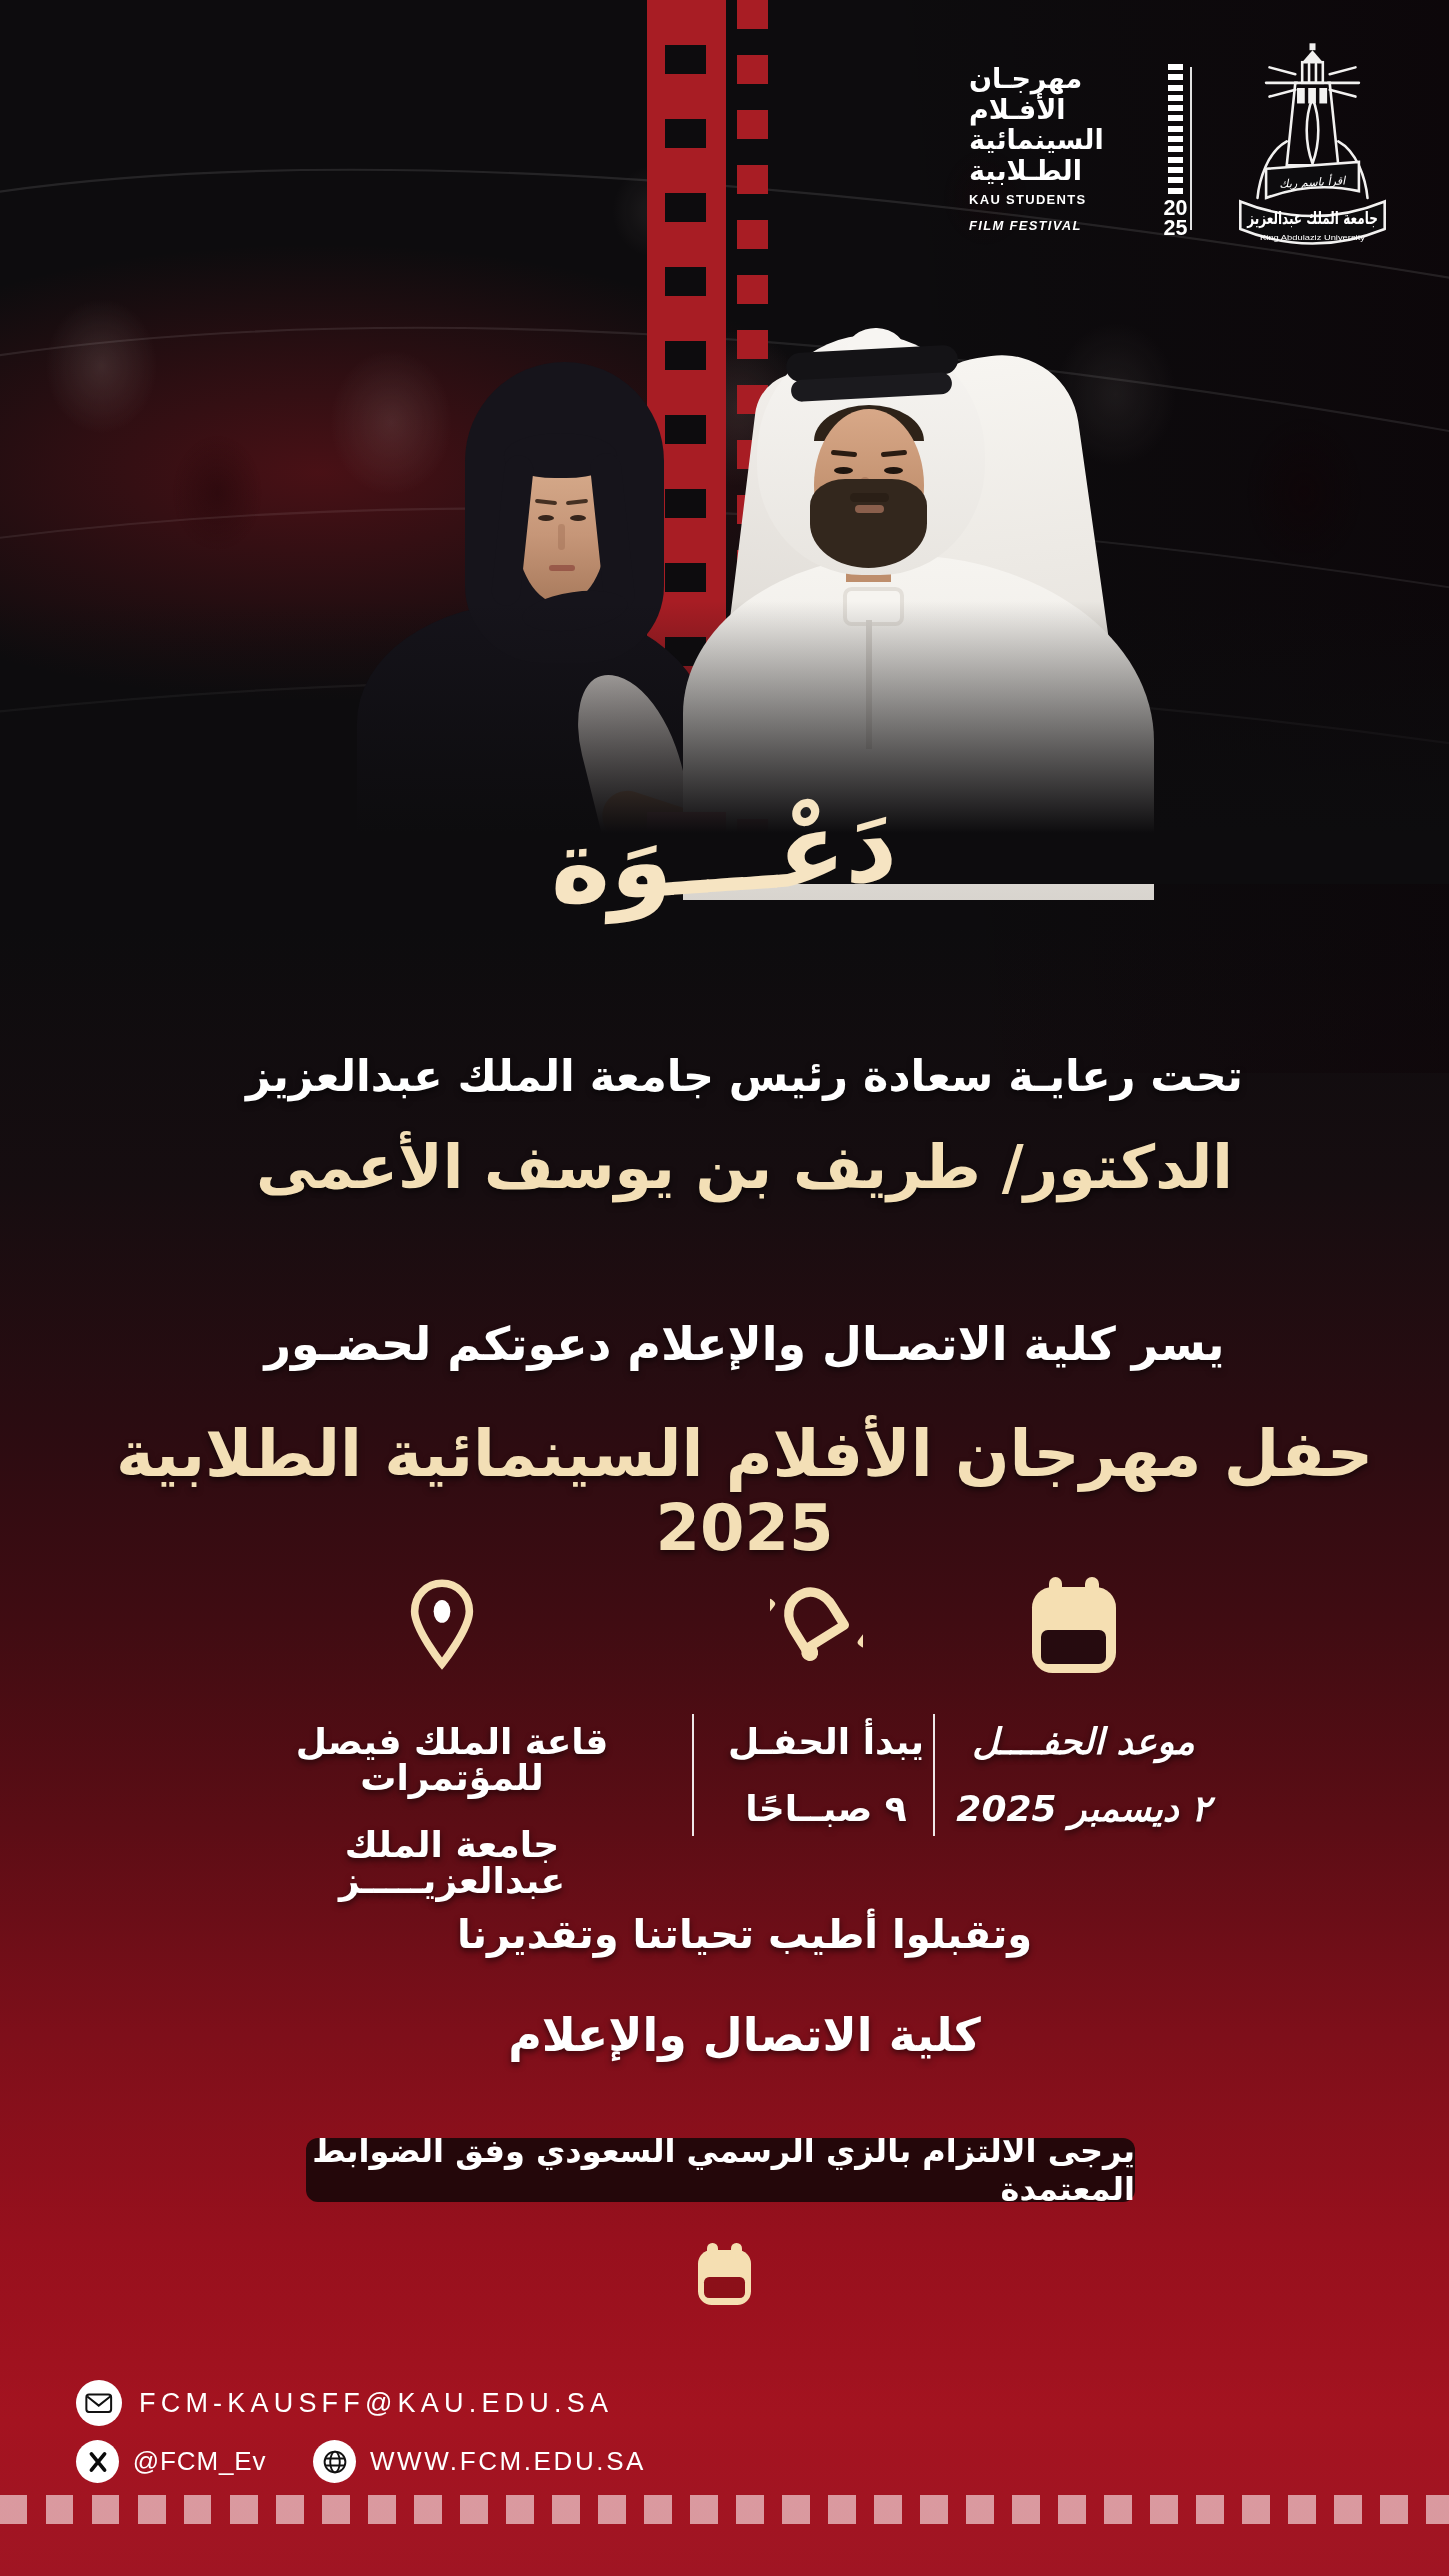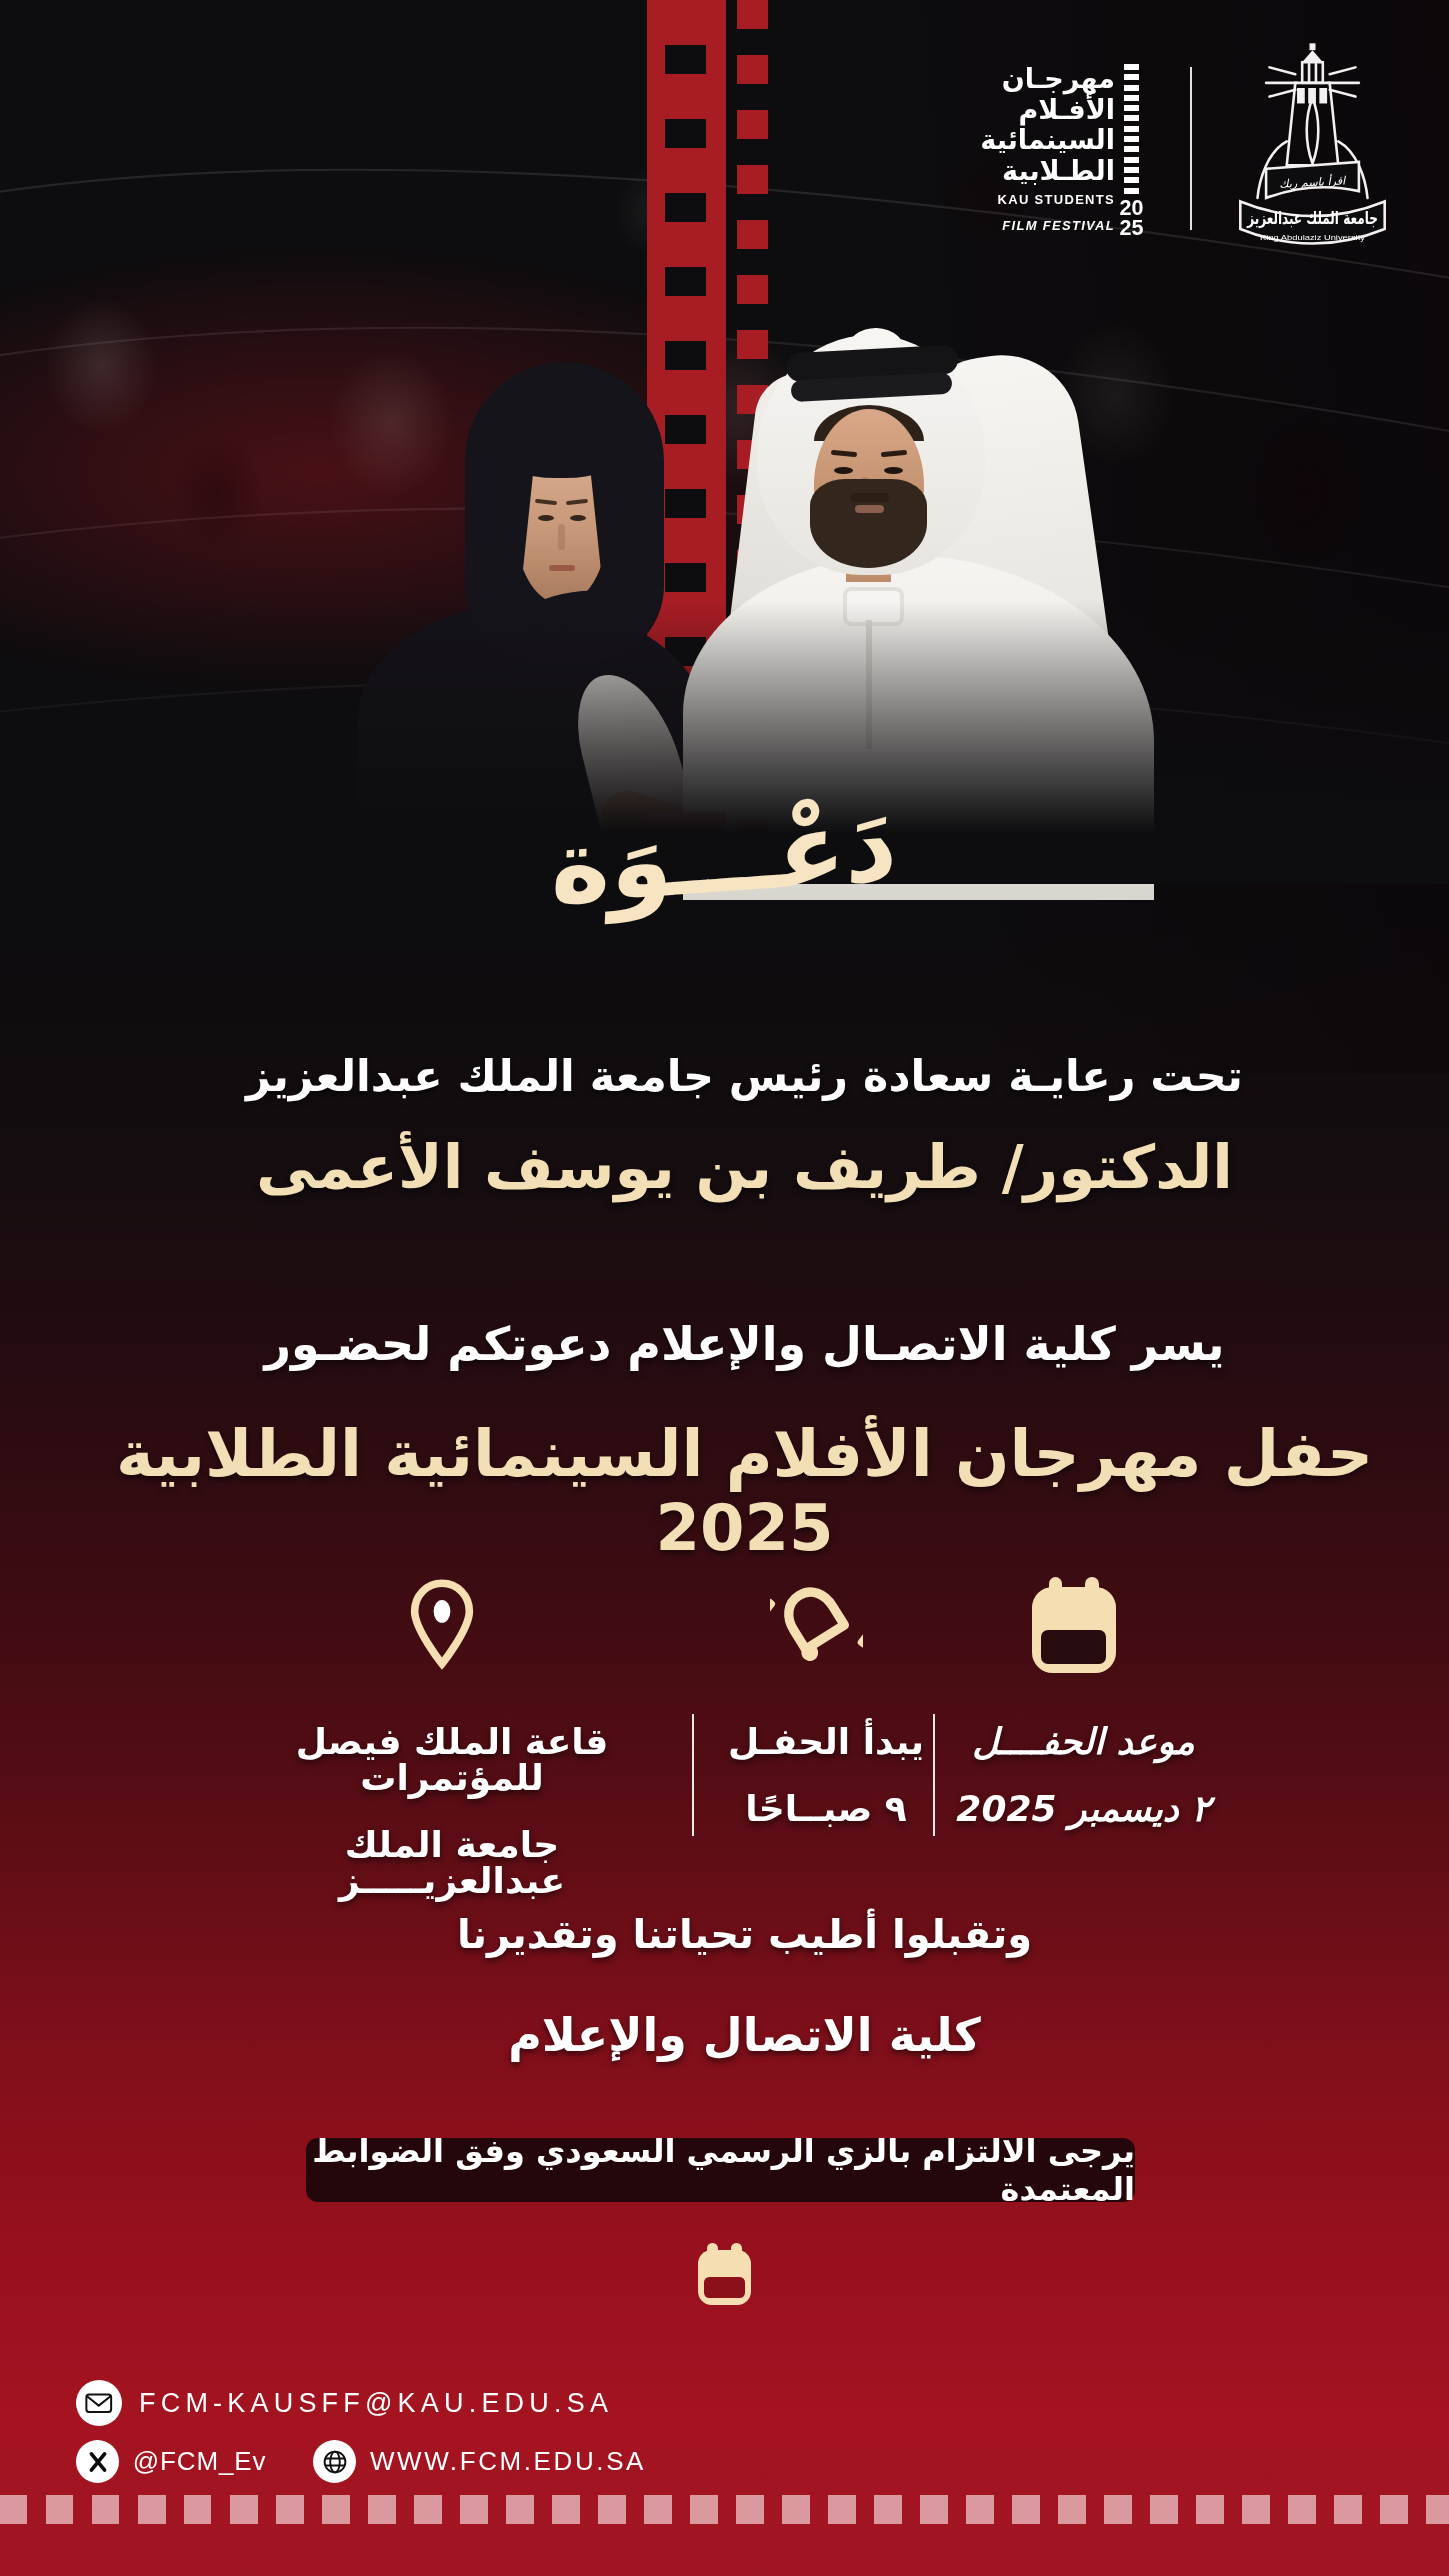--- a/index.html
+++ b/index.html
@@ -31,25 +31,25 @@
   .film-strip-holes{left:665px;top:0;width:41px;height:852px;
       background:repeating-linear-gradient(180deg, transparent 0 45px, #0D0C0E 45px 74px);}
   .film-dots{left:737px;top:0;width:31px;height:857px;
       background:repeating-linear-gradient(180deg,#A81D24 0 29px, transparent 29px 55px);}
   .strip-tail{left:647px;top:812px;width:79px;height:50px;background:#E59AA2;}
   .strip-tail-dot{left:737px;top:819px;width:31px;height:31px;background:#E59AA2;}
   .sprockets{left:0;top:2495px;width:1449px;height:29px;
       background:repeating-linear-gradient(90deg, rgba(247,222,224,.66) 0 27.5px, transparent 27.5px 46px);}
   
   .fest-logo{left:969px;top:64px;display:flex;align-items:flex-start;gap:6.9px;color:#fff;}
-  .fest-text{width:146px;text-align:right;}
+  .fest-text{width:146px;text-align:left;}
   .fest-ar{font-size:27px;font-weight:700;line-height:1.13;direction:rtl;}
   .fest-en{font-family:"Liberation Sans",sans-serif;font-size:13px;font-weight:700;
            letter-spacing:1.3px;line-height:1.3;margin-top:6px;white-space:nowrap;}
-  .fest-strip{width:19px;display:flex;flex-direction:column;align-items:center;}
+  .fest-strip{width:19px;display:flex;flex-direction:column;align-items:center;margin-left:44px;}
   .fest-strip-holes{width:15.5px;height:131px;
       background:repeating-linear-gradient(180deg,#fff 0 6px, transparent 6px 10.3px);}
   .fest-year{font-family:"Liberation Sans",sans-serif;font-size:21.5px;font-weight:700;
              line-height:.92;margin-top:4.3px;text-align:center;}
   .logo-divider{left:1190px;top:67px;width:1.7px;height:163px;background:rgba(255,255,255,.88);}
   
   .woman{left:197px;top:352px;width:515px;height:498px;}
   .woman div{position:absolute;}
   .w-head{left:268px;top:10.3px;width:199px;height:301px;background:#16141B;border-radius:99px 99px 77px 77px;}
   .w-face{left:319px;top:99px;width:91px;height:153px;border-radius:46px/76px;

